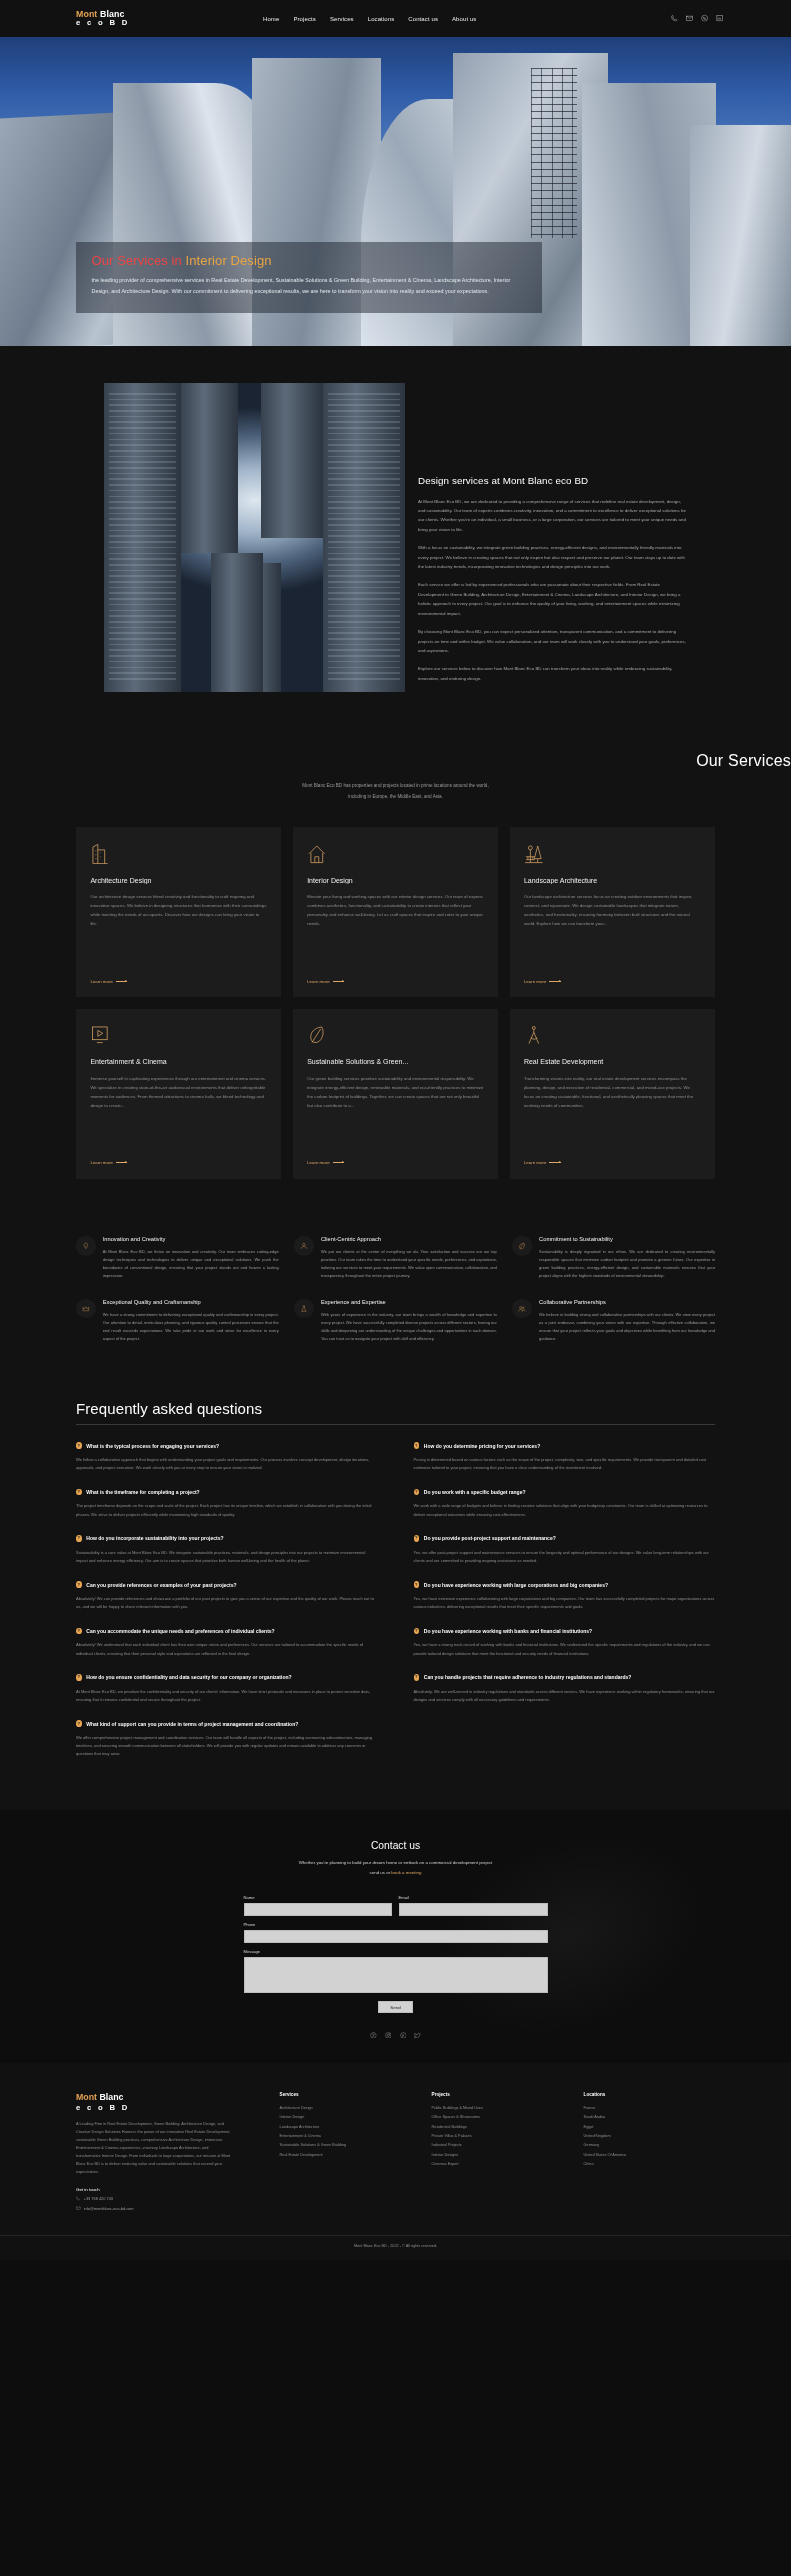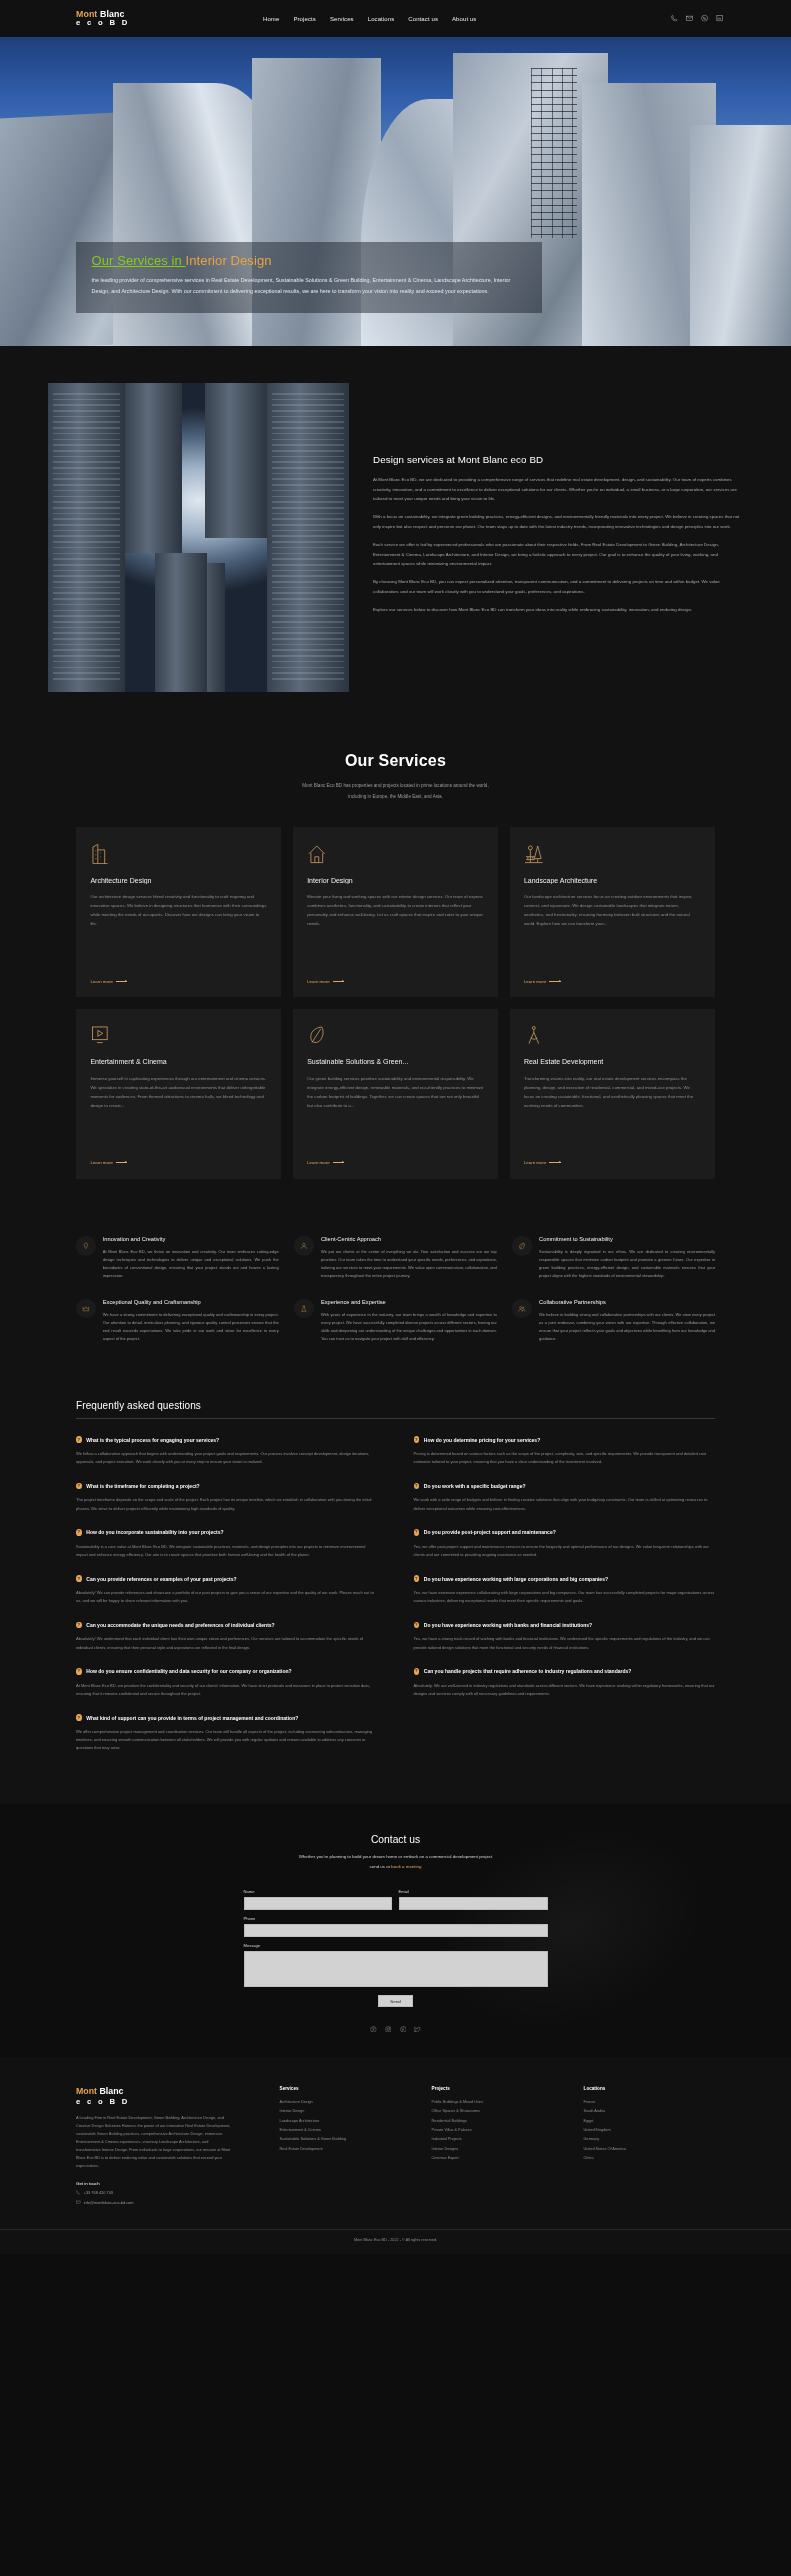--- a/index.html
+++ b/index.html
@@ -43,44 +43,44 @@
   .grid-lines{position:absolute;left:531px;top:31px;width:46px;height:170px;
     background:repeating-linear-gradient(to bottom,rgba(20,25,35,.65) 0 1px,transparent 1px 7.2px),
                repeating-linear-gradient(to right,rgba(20,25,35,.55) 0 1px,transparent 1px 10.3px);}
   .hero-panel{
     position:absolute;left:76px;top:205px;width:466px;
     background:rgba(24,30,40,.48);
     padding:11.3px 15.5px 15.5px 15.5px;
     backdrop-filter:blur(0.5px);
   }
   .hero-panel h1{font-size:13px;font-weight:400;letter-spacing:0.1px;margin-bottom:7.2px;}
-  .hero-panel h1 .w{color:#84cc16;text-decoration:underline;}
+  .hero-panel h1 .w{color:#ef4444;}
   .hero-panel h1 .o{color:#e9a441;}
   .hero-panel p{font-size:5.4px;line-height:2.0;color:#e4e8ee;max-width:438px;}
 
   
   .sec-design{background:#121212;padding:37px 0 36px 0;}
-  .design-row{display:flex;gap:24px;padding:0 48px;align-items:center;}
+  .design-row{display:flex;gap:13px;padding:0 104px;align-items:flex-end;}
   .design-img{width:301px;height:309px;flex:0 0 301px;position:relative;overflow:hidden;background:#111;}
   .design-img .skyp{position:absolute;inset:0;background:radial-gradient(ellipse 45% 30% at 50% 38%,#dfe7ef 0%,#9fb3c8 35%,#4a5f78 70%,#1b2432 100%);}
   .design-img .tw{position:absolute;background:linear-gradient(90deg,#38424f,#5d6a79 40%,#2b343f);}
   .tw1{left:0;top:0;width:77px;height:309px;}
   .tw2{right:0;top:0;width:82px;height:309px;}
   .tw3{left:77px;top:0;width:57px;height:170px;background:linear-gradient(90deg,#2a323c,#48525f);}
   .tw4{right:82px;top:0;width:62px;height:155px;background:linear-gradient(90deg,#4a5562,#272f39);}
   .tw5{left:131px;bottom:0;width:46px;height:129px;background:linear-gradient(90deg,#333c48,#59646f);}
   .tw6{right:142px;bottom:0;width:52px;height:139px;background:linear-gradient(90deg,#515c68,#2d353f);}
   .design-img .win{position:absolute;background:repeating-linear-gradient(to bottom,rgba(190,205,220,.20) 0 1.5px,transparent 1.5px 5.7px);}
   .design-txt{flex:1;padding-top:2.1px;}
   .design-txt h2{font-size:9.8px;font-weight:400;color:#ffffff;margin-bottom:10.3px;letter-spacing:0.1px;}
   .design-txt p{font-size:4.4px;line-height:2.15;color:#a8a8a8;margin-bottom:8.8px;}
 
   
   .sec-services{background:#121212;padding:24px 0 41px 0;}
-  .sec-title{font-size:16px;font-weight:700;color:#ffffff;text-align:center;letter-spacing:0.2px;}
+  .sec-title{font-size:16px;font-weight:400;color:#ffffff;text-align:right;letter-spacing:0.2px;}
   .sec-sub{font-size:4.6px;line-height:2.4;color:#9a9a9a;text-align:center;margin-top:10.3px;}
   .cards{display:grid;grid-template-columns:repeat(3,1fr);gap:11.3px;padding:0 76px;margin-top:25px;}
   .card{background:#1c1c1c;padding:15.5px 14.4px 13.4px 14.4px;min-height:170px;display:flex;flex-direction:column;}
   .card .cicon{height:25px;margin-bottom:9.3px;}
   .card .cicon svg{width:19.6px;height:21.6px;stroke:#e0a866;fill:none;stroke-width:1.5;}
   .card h3{font-size:7px;font-weight:400;color:#f2f2f2;margin-bottom:8.2px;white-space:nowrap;overflow:hidden;text-overflow:ellipsis;}
   .card p{font-size:4.3px;line-height:2.1;color:#909090;flex:1;}
   .card .more{font-size:4.4px;color:#e0a866;margin-top:8.2px;display:flex;align-items:center;gap:3.1px;}
   .card .more .arr{display:inline-block;width:11.3px;height:0.5px;background:#e0a866;position:relative;}
   .card .more .arr:after{content:"";position:absolute;right:0;top:-1.5px;border-left:2.6px solid #e0a866;border-top:1.8px solid transparent;border-bottom:1.8px solid transparent;}
@@ -91,21 +91,21 @@
   .why-grid{display:grid;grid-template-columns:1fr 1fr 1fr;gap:17.5px 15.5px;padding:0 76px;}
   .why-item{display:flex;gap:7.2px;align-items:flex-start;}
   .why-bubble{flex:0 0 19.6px;width:19.6px;height:19.6px;border-radius:50%;background:#1b1b1b;display:flex;align-items:center;justify-content:center;margin-top:1px;}
   .why-bubble svg{width:7.7px;height:7.7px;stroke:#d59a55;fill:none;stroke-width:1.3;}
   .why-item h4{font-size:5.7px;font-weight:400;color:#f4f4f4;margin-bottom:4.6px;line-height:1.5;}
   .why-item p{font-size:4px;line-height:2.0;color:#9d9d9d;text-align:justify;}
 
   
   .sec-faq{background:#121212;padding:20.6px 0 36px 0;}
   .faq-head{padding:0 76px;}
-  .faq-head h2{font-size:10px;font-weight:400;color:#ffffff;letter-spacing:0.1px;}
+  .faq-head h2{font-size:15px;font-weight:400;color:#ffffff;letter-spacing:0.1px;}
   .faq-rule{height:0.5px;background:#3a3a3a;margin:7.2px 76px 17.5px 76px;}
   .faq-grid{display:grid;grid-template-columns:1fr 1fr;gap:0 36px;padding:0 76px;}
   .faq-col{display:flex;flex-direction:column;}
   .faq-item{margin-bottom:15.5px;}
   .faq-q{display:flex;gap:4.6px;align-items:center;}
   .faq-q .qm{flex:0 0 5.7px;width:5.7px;height:6.7px;border-radius:50%;background:#e8a552;color:#1b1b1b;font-size:4.1px;font-weight:bold;display:flex;align-items:center;justify-content:center;line-height:1;}
   .faq-q h4{font-size:5px;font-weight:bold;color:#ffffff;line-height:1.65;}
   .faq-a{font-size:4px;line-height:2.05;color:#8f8f8f;margin-top:6.2px;}
 
   

